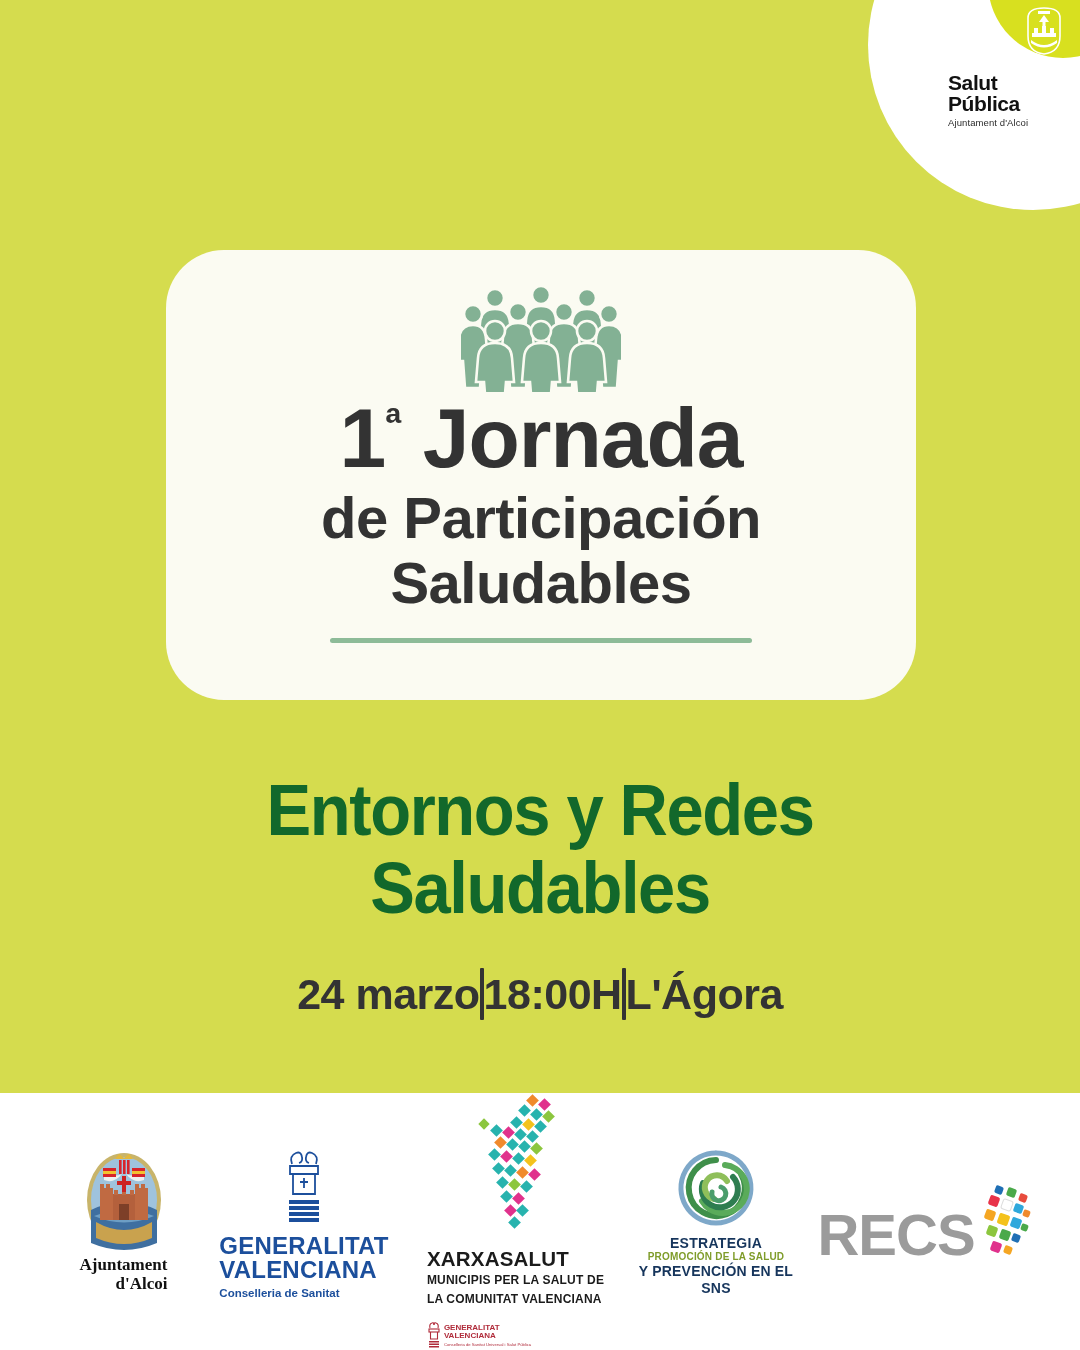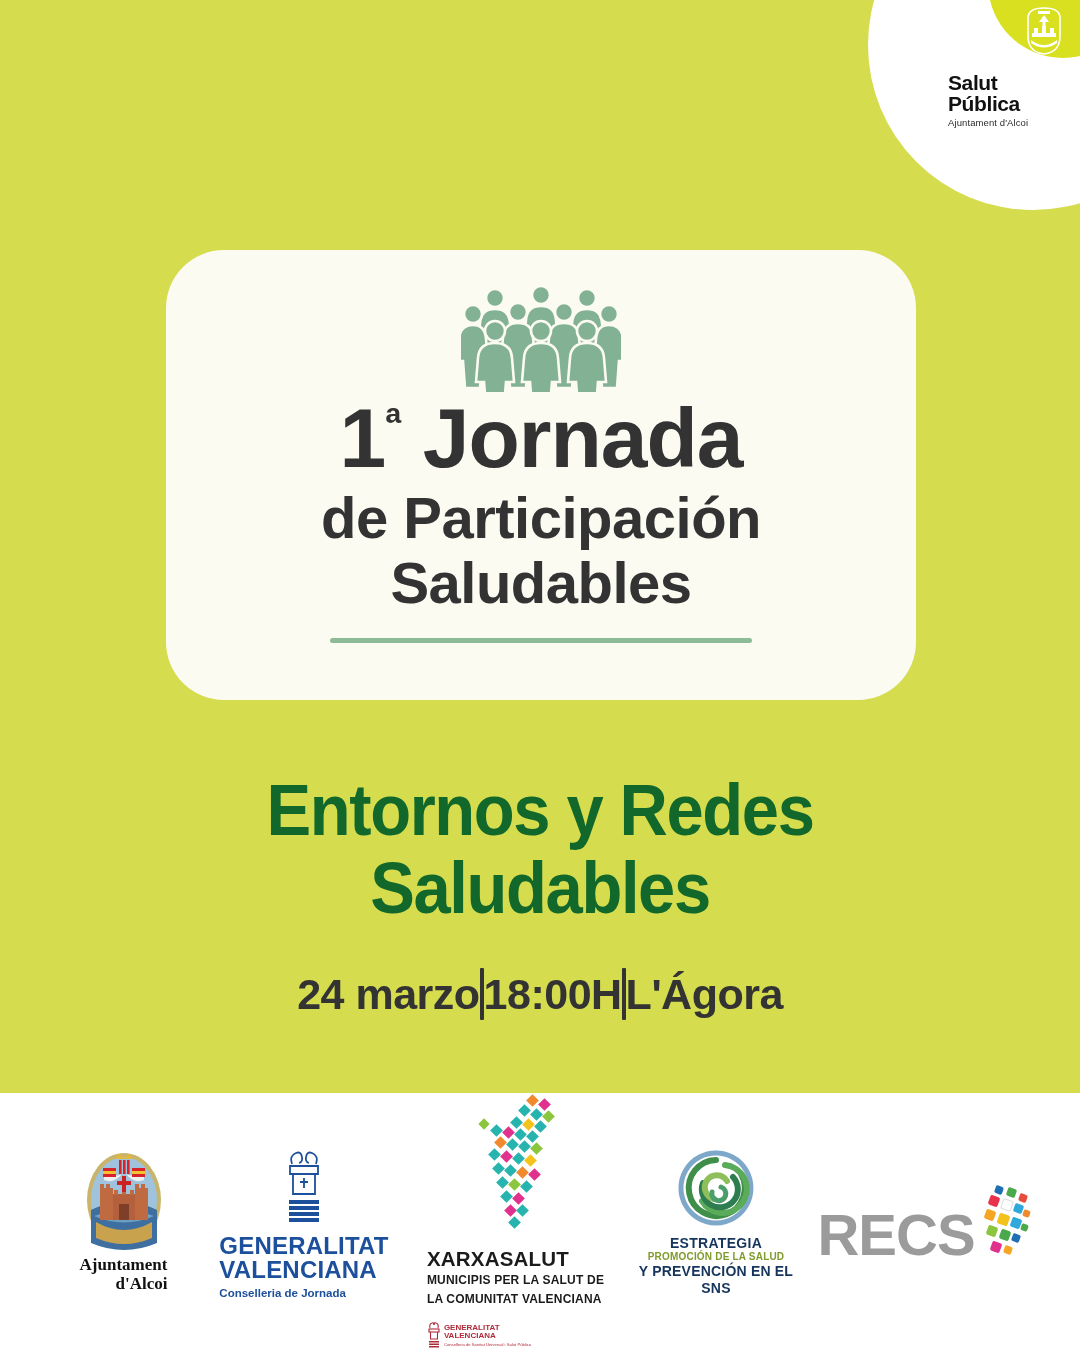--- a/index.html
+++ b/index.html
@@ -275,21 +275,21 @@
         <g fill="#1c4f9c">
           <rect x="5" y="56" width="30" height="4"></rect>
           <rect x="5" y="62" width="30" height="4"></rect>
           <rect x="5" y="68" width="30" height="4"></rect>
           <rect x="5" y="74" width="30" height="4"></rect>
         </g>
       </svg>
       <div class="txt">
         <span class="t1">GENERALITAT</span>
         <span class="t2">VALENCIANA</span>
-        <span class="t3">Conselleria de Jornada</span>
+        <span class="t3">Conselleria de Sanitat</span>
       </div>
     </div>
 
     <div class="logo-slot xs">
       <svg class="mosaic" viewBox="0 0 80 135">
         <g>
           <rect x="52" y="2" width="9" height="9" fill="#f08a2c" transform="rotate(45 56.5 6.5)"></rect>
           <rect x="64" y="6" width="9" height="9" fill="#e0328c" transform="rotate(45 68.5 10.5)"></rect>
           <rect x="44" y="12" width="9" height="9" fill="#27b3ae" transform="rotate(45 48.5 16.5)"></rect>
           <rect x="56" y="16" width="9" height="9" fill="#27b3ae" transform="rotate(45 60.5 20.5)"></rect>

